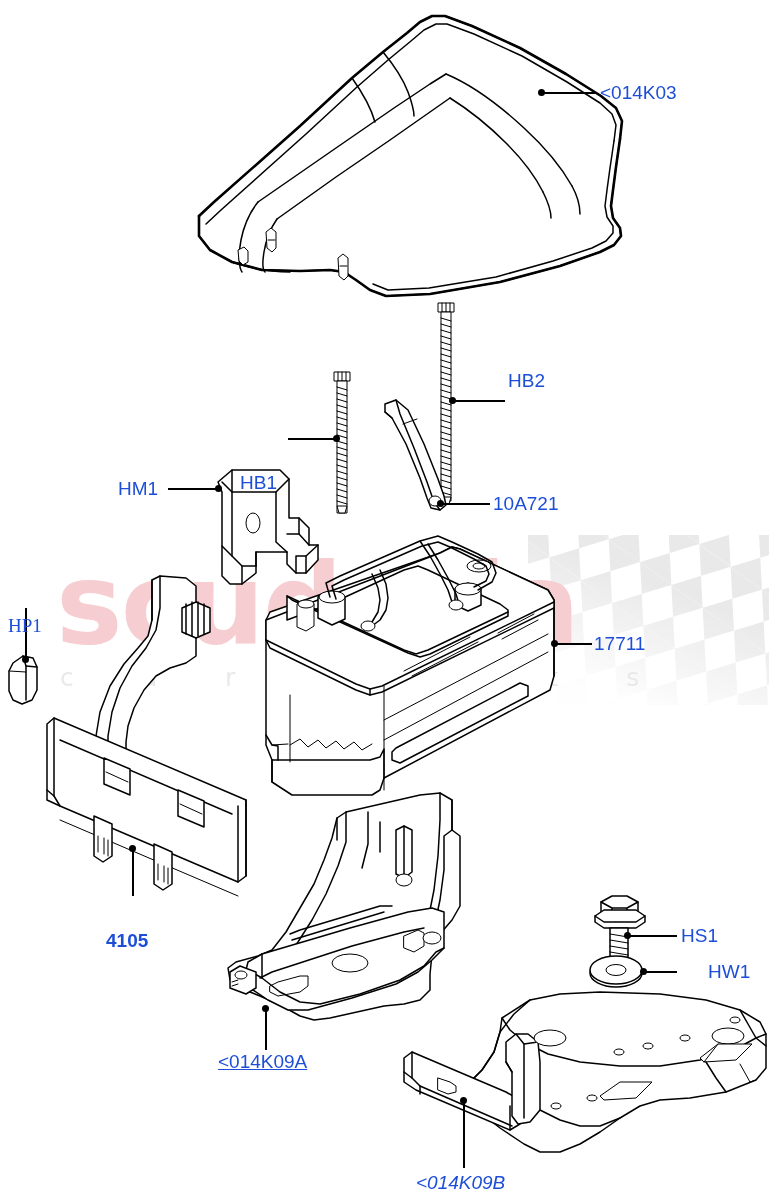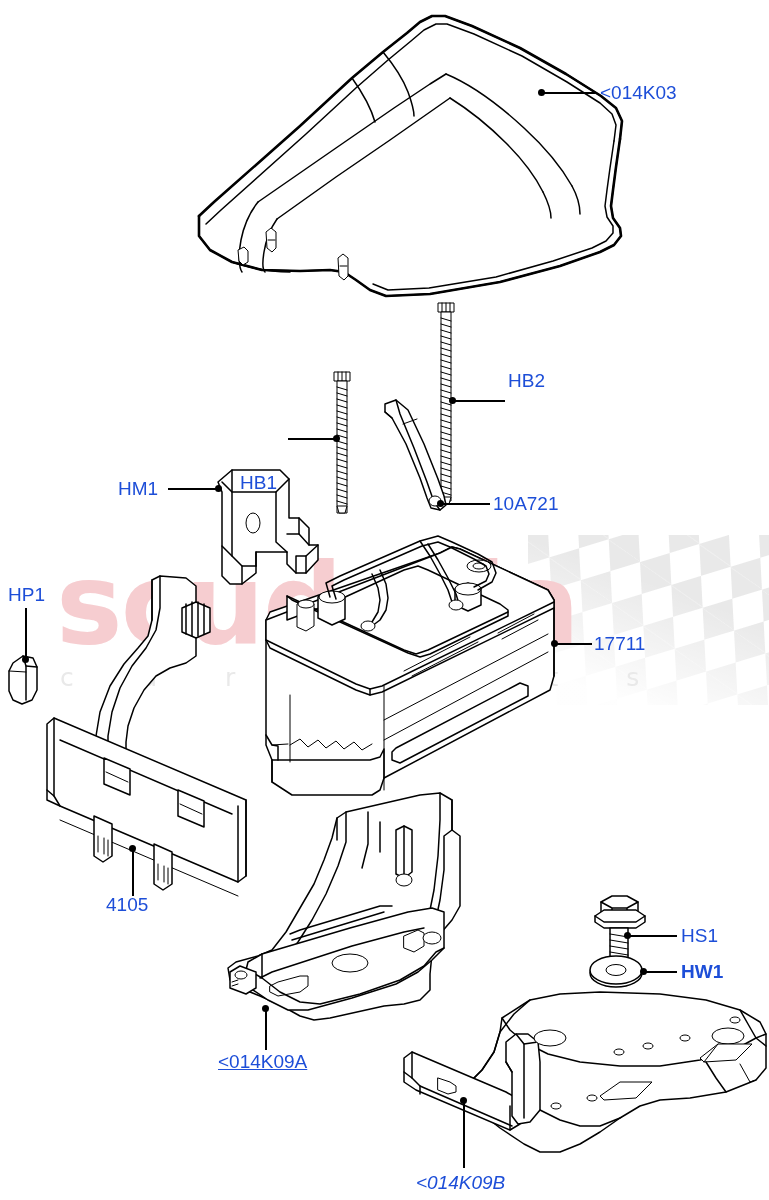--- a/index.html
+++ b/index.html
@@ -403,37 +403,37 @@
   <div class="leader leader-h" style="left:168px;top:488px;width:50px;"></div>
   <div class="dot" style="left:215px;top:485px;"></div>
   <div class="callout" style="left:118px;top:478px;">HM1</div>
 
   <div class="leader leader-h" style="left:442px;top:503px;width:48px;"></div>
   <div class="dot" style="left:437px;top:500px;"></div>
   <div class="callout" style="left:493px;top:493px;">10A721</div>
 
   <div class="leader leader-v" style="left:25px;top:608px;height:52px;"></div>
   <div class="dot" style="left:22px;top:656px;"></div>
-  <div class="callout" style="left:8px;top:584px;">HP1</div>
+  <div class="callout" style="left:8px;top:615px;font-family:Liberation Serif, serif;">HP1</div>
 
   <div class="leader leader-h" style="left:557px;top:643px;width:35px;"></div>
   <div class="dot" style="left:551px;top:640px;"></div>
   <div class="callout" style="left:594px;top:633px;">17711</div>
 
   <div class="leader leader-v" style="left:132px;top:848px;height:48px;"></div>
   <div class="dot" style="left:129px;top:845px;"></div>
-  <div class="callout" style="left:106px;top:894px;">4105</div>
+  <div class="callout" style="left:106px;top:930px;font-weight:bold;">4105</div>
 
   <div class="leader leader-h" style="left:629px;top:935px;width:48px;"></div>
   <div class="dot" style="left:624px;top:932px;"></div>
   <div class="callout" style="left:681px;top:925px;text-align:right;">HS1</div>
 
   <div class="leader leader-h" style="left:645px;top:971px;width:32px;"></div>
   <div class="dot" style="left:640px;top:968px;"></div>
-  <div class="callout" style="left:681px;top:961px;font-weight:bold;">HW1</div>
+  <div class="callout" style="left:708px;top:961px;">HW1</div>
 
   <div class="leader leader-v" style="left:265px;top:1008px;height:42px;"></div>
   <div class="dot" style="left:262px;top:1005px;"></div>
   <div class="callout" style="left:218px;top:1051px;text-decoration:underline;">&lt;014K09A</div>
 
   <div class="leader leader-v" style="left:463px;top:1100px;height:68px;"></div>
   <div class="dot" style="left:460px;top:1097px;"></div>
   <div class="callout" style="left:416px;top:1172px;font-style:italic;">&lt;014K09B</div>
 
 </div>

